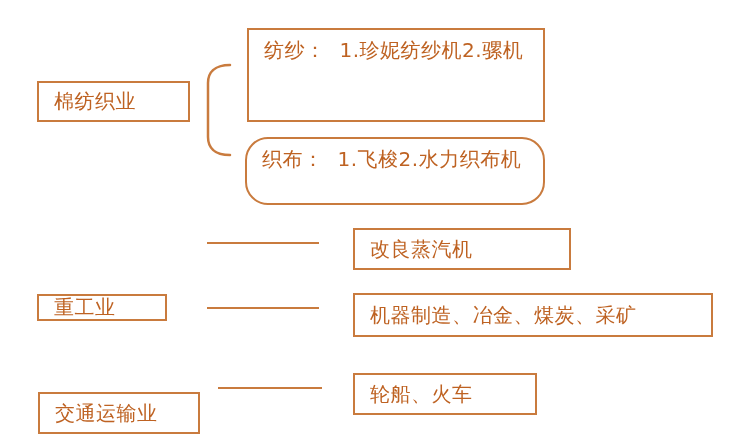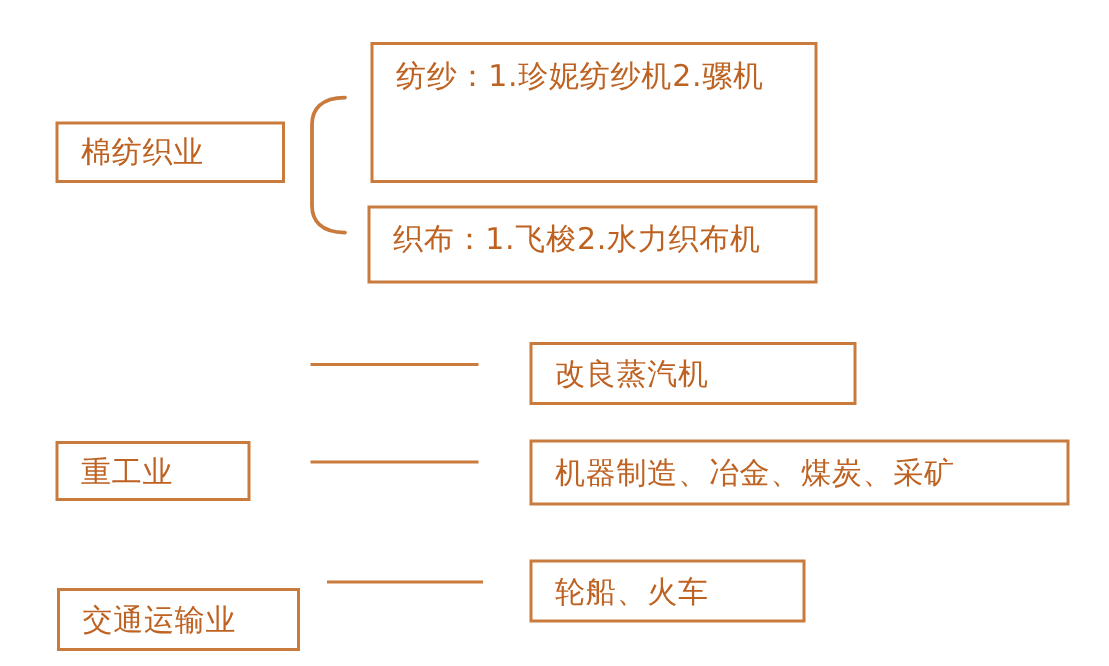--- a/index.html
+++ b/index.html
@@ -26,20 +26,21 @@
     font-size: 20px;
     letter-spacing: 0.5px;
     white-space: nowrap;
   }
   .box.multi {
     align-items: flex-start;
     padding-top: 8px;
   }
   .multi .heading {
     line-height: 25px;
+    margin-right: 14px;
     flex: 0 0 auto;
   }
   .multi .items {
     display: flex;
     flex-direction: row;
   }
   .multi .items .item {
     line-height: 25px;
   }
   .dash {
@@ -50,24 +51,24 @@
   .brace {
     position: absolute;
     left: 203px;
     top: 62px;
     width: 30px;
     height: 96px;
   }
   
   .b-cotton    { left: 37px;  top: 81px;  width: 153px; height: 41px; }
   .b-spin      { left: 247px; top: 28px;  width: 298px; height: 94px; }
-  .b-weave     { left: 245px; top: 137px; width: 300px; height: 52px; }
+  .b-weave     { left: 245px; top: 137px; width: 300px; height: 68px; border-radius: 23px; }
   .b-power     { left: 39px;  top: 229px; width: 127px; height: 37px; }
   .b-steam     { left: 353px; top: 228px; width: 218px; height: 42px; }
-  .b-heavy     { left: 37px;  top: 294px; width: 130px; height: 40px; }
+  .b-heavy     { left: 37px;  top: 294px; width: 130px; height: 27px; }
   .b-machine   { left: 353px; top: 293px; width: 360px; height: 44px; }
   .b-transport { left: 38px;  top: 392px; width: 162px; height: 42px; }
   .b-ship      { left: 353px; top: 373px; width: 184px; height: 42px; }
   .d-power     { left: 207px; top: 242px; width: 112px; }
   .d-heavy     { left: 207px; top: 307px; width: 112px; }
   .d-transport { left: 218px; top: 387px; width: 104px; }
 </style>
 </head>
 <body>
 

